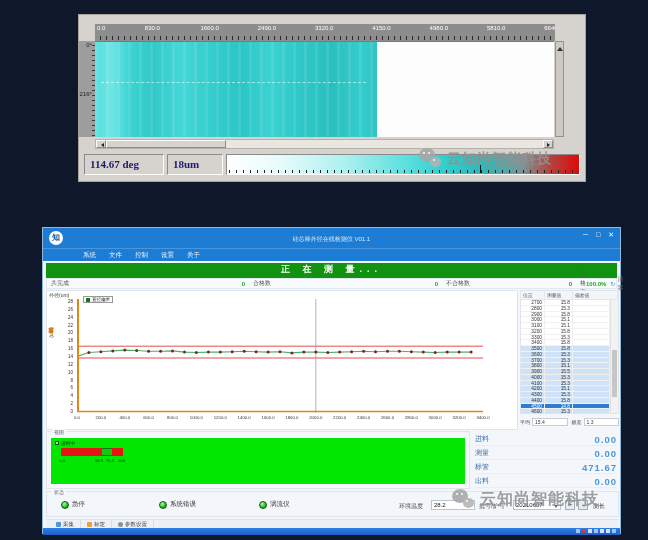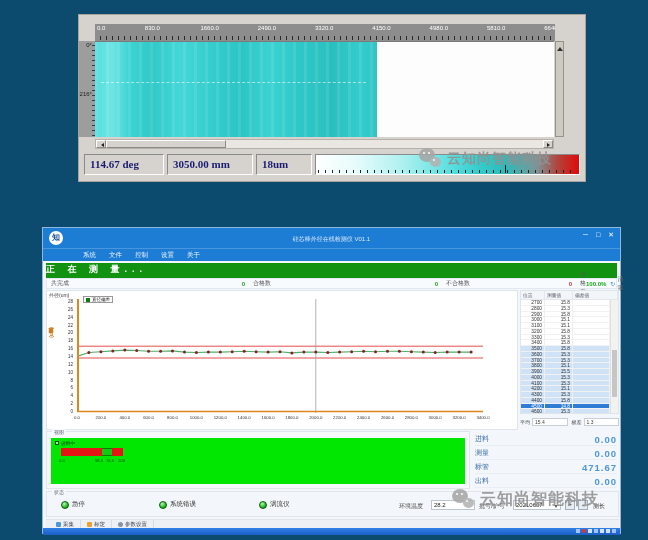--- a/index.html
+++ b/index.html
@@ -1,17 +1,17 @@
 <!DOCTYPE html>
 <html><head>
 <meta charset="utf-8">
 <style>
 *{margin:0;padding:0;box-sizing:border-box}
 body{background:#fff;font-family:"Liberation Sans",sans-serif}
-.page{position:relative;width:648px;height:540px;background:#0c4a6e;overflow:hidden}
+.page{position:relative;width:648px;height:540px;background:#0f172a;overflow:hidden}
 
 
 .scanner{position:absolute;left:78px;top:14px;width:508px;height:168px;background:#d6d3ce;border:1px solid #a8a39c}
 .sc-ruler{position:absolute;left:16px;top:9px;width:460px;height:17px;background:#8d8d8d;overflow:hidden}
 .sc-ruler .rl{position:absolute;top:1px;font-size:6px;color:#fff;white-space:nowrap}
 .sc-ruler::after{content:"";position:absolute;left:0;right:0;bottom:1px;height:4px;
  background:repeating-linear-gradient(90deg,transparent 0 5px,#2a2a2a 5px 6px)}
 .sc-vruler{position:absolute;left:0;top:26px;width:16px;height:96px;background:#9d9d9d}
 .sc-vruler span{position:absolute;right:3px;font-size:6px;color:#1c1c1c}
 .sc-vruler::after{content:"";position:absolute;right:0;top:0;bottom:0;width:3px;
@@ -50,21 +50,21 @@
 .wm-eyes{position:absolute;left:4px;top:4px;width:2px;height:2px;border-radius:50%;background:#fff;box-shadow:5px 0 0 #fff,10px 7px 0 #fff;z-index:2}
 
 
 .app{position:absolute;left:42px;top:227px;width:579px;height:307px;background:#f3f6fa;border:1px solid #8fb8dd}
 .titlebar{position:absolute;left:0;top:0;right:0;height:20px;background:#1d7cd4}
 .app-logo{position:absolute;left:6px;top:3px;width:14px;height:14px;border-radius:50%;background:#fff;color:#14508e;font-size:8px;font-weight:bold;text-align:center;line-height:14px}
 .title-text{position:absolute;left:0;right:0;top:7px;text-align:center;font-size:6px;color:#d9eafb}
 .win-btns{position:absolute;right:6px;top:3px;display:flex;gap:8px;color:#fff;font-size:7px}
 .menubar{position:absolute;left:0;top:20px;right:0;height:13px;background:#1d7cd4;display:flex;gap:13px;padding-left:40px;align-items:center;border-top:1px solid rgba(255,255,255,.2)}
 .menubar span{font-size:6.5px;color:#e9f3fc}
-.banner{position:absolute;left:3px;right:3px;top:35px;height:22px;background:#119311;color:#fff;font-size:9px;font-weight:bold;letter-spacing:5px;text-align:left;line-height:13px}
+.banner{position:absolute;left:3px;right:3px;top:35px;height:22px;background:#119311;color:#fff;font-size:9px;font-weight:bold;letter-spacing:5px;text-align:center;line-height:13px}
 .stats{position:absolute;left:3px;right:3px;top:50px;height:11px;background:#f8fbfe;border:1px solid #e2e8ef;display:flex;align-items:center;font-size:6px;color:#555}
 .segs{display:flex;flex:1;height:100%;align-items:center}
 .seg{display:flex;justify-content:space-between;align-items:center;padding:0 4px;height:100%}
 .seg b{font-weight:bold}
 .v-green{color:#18a818}.v-red{color:#e03030}
 .clear-btn{color:#666;display:flex;gap:2px;padding-right:4px;align-items:center}
 .clear-btn i{color:#2d8cd4;font-style:normal;font-size:6px}
 
 
 .chart{position:absolute;left:3px;top:62px;width:472px;height:140px;background:#fff;border:1px solid #e0e5eb}
@@ -167,21 +167,20 @@
       <div class="sc-teal"></div>
     </div>
     <div class="sc-vscroll"></div>
     <div class="sc-hscroll">
       <div class="sc-harrow left"></div>
       <div class="sc-hthumb"></div>
       <div class="sc-harrow right"></div>
     </div>
     <div class="sc-status">
       <div class="sc-cell c1">114.67 deg</div>
-      <div class="sc-cell c2">3050.00 mm</div>
       <div class="sc-cell c3">18um</div>
       <div class="sc-grad">
           <i></i>
         </div>
     </div>
   </div>
 
   <div class="wm wm1">
     <span class="wm-logo">
         <span class="wm-eyes"></span>

